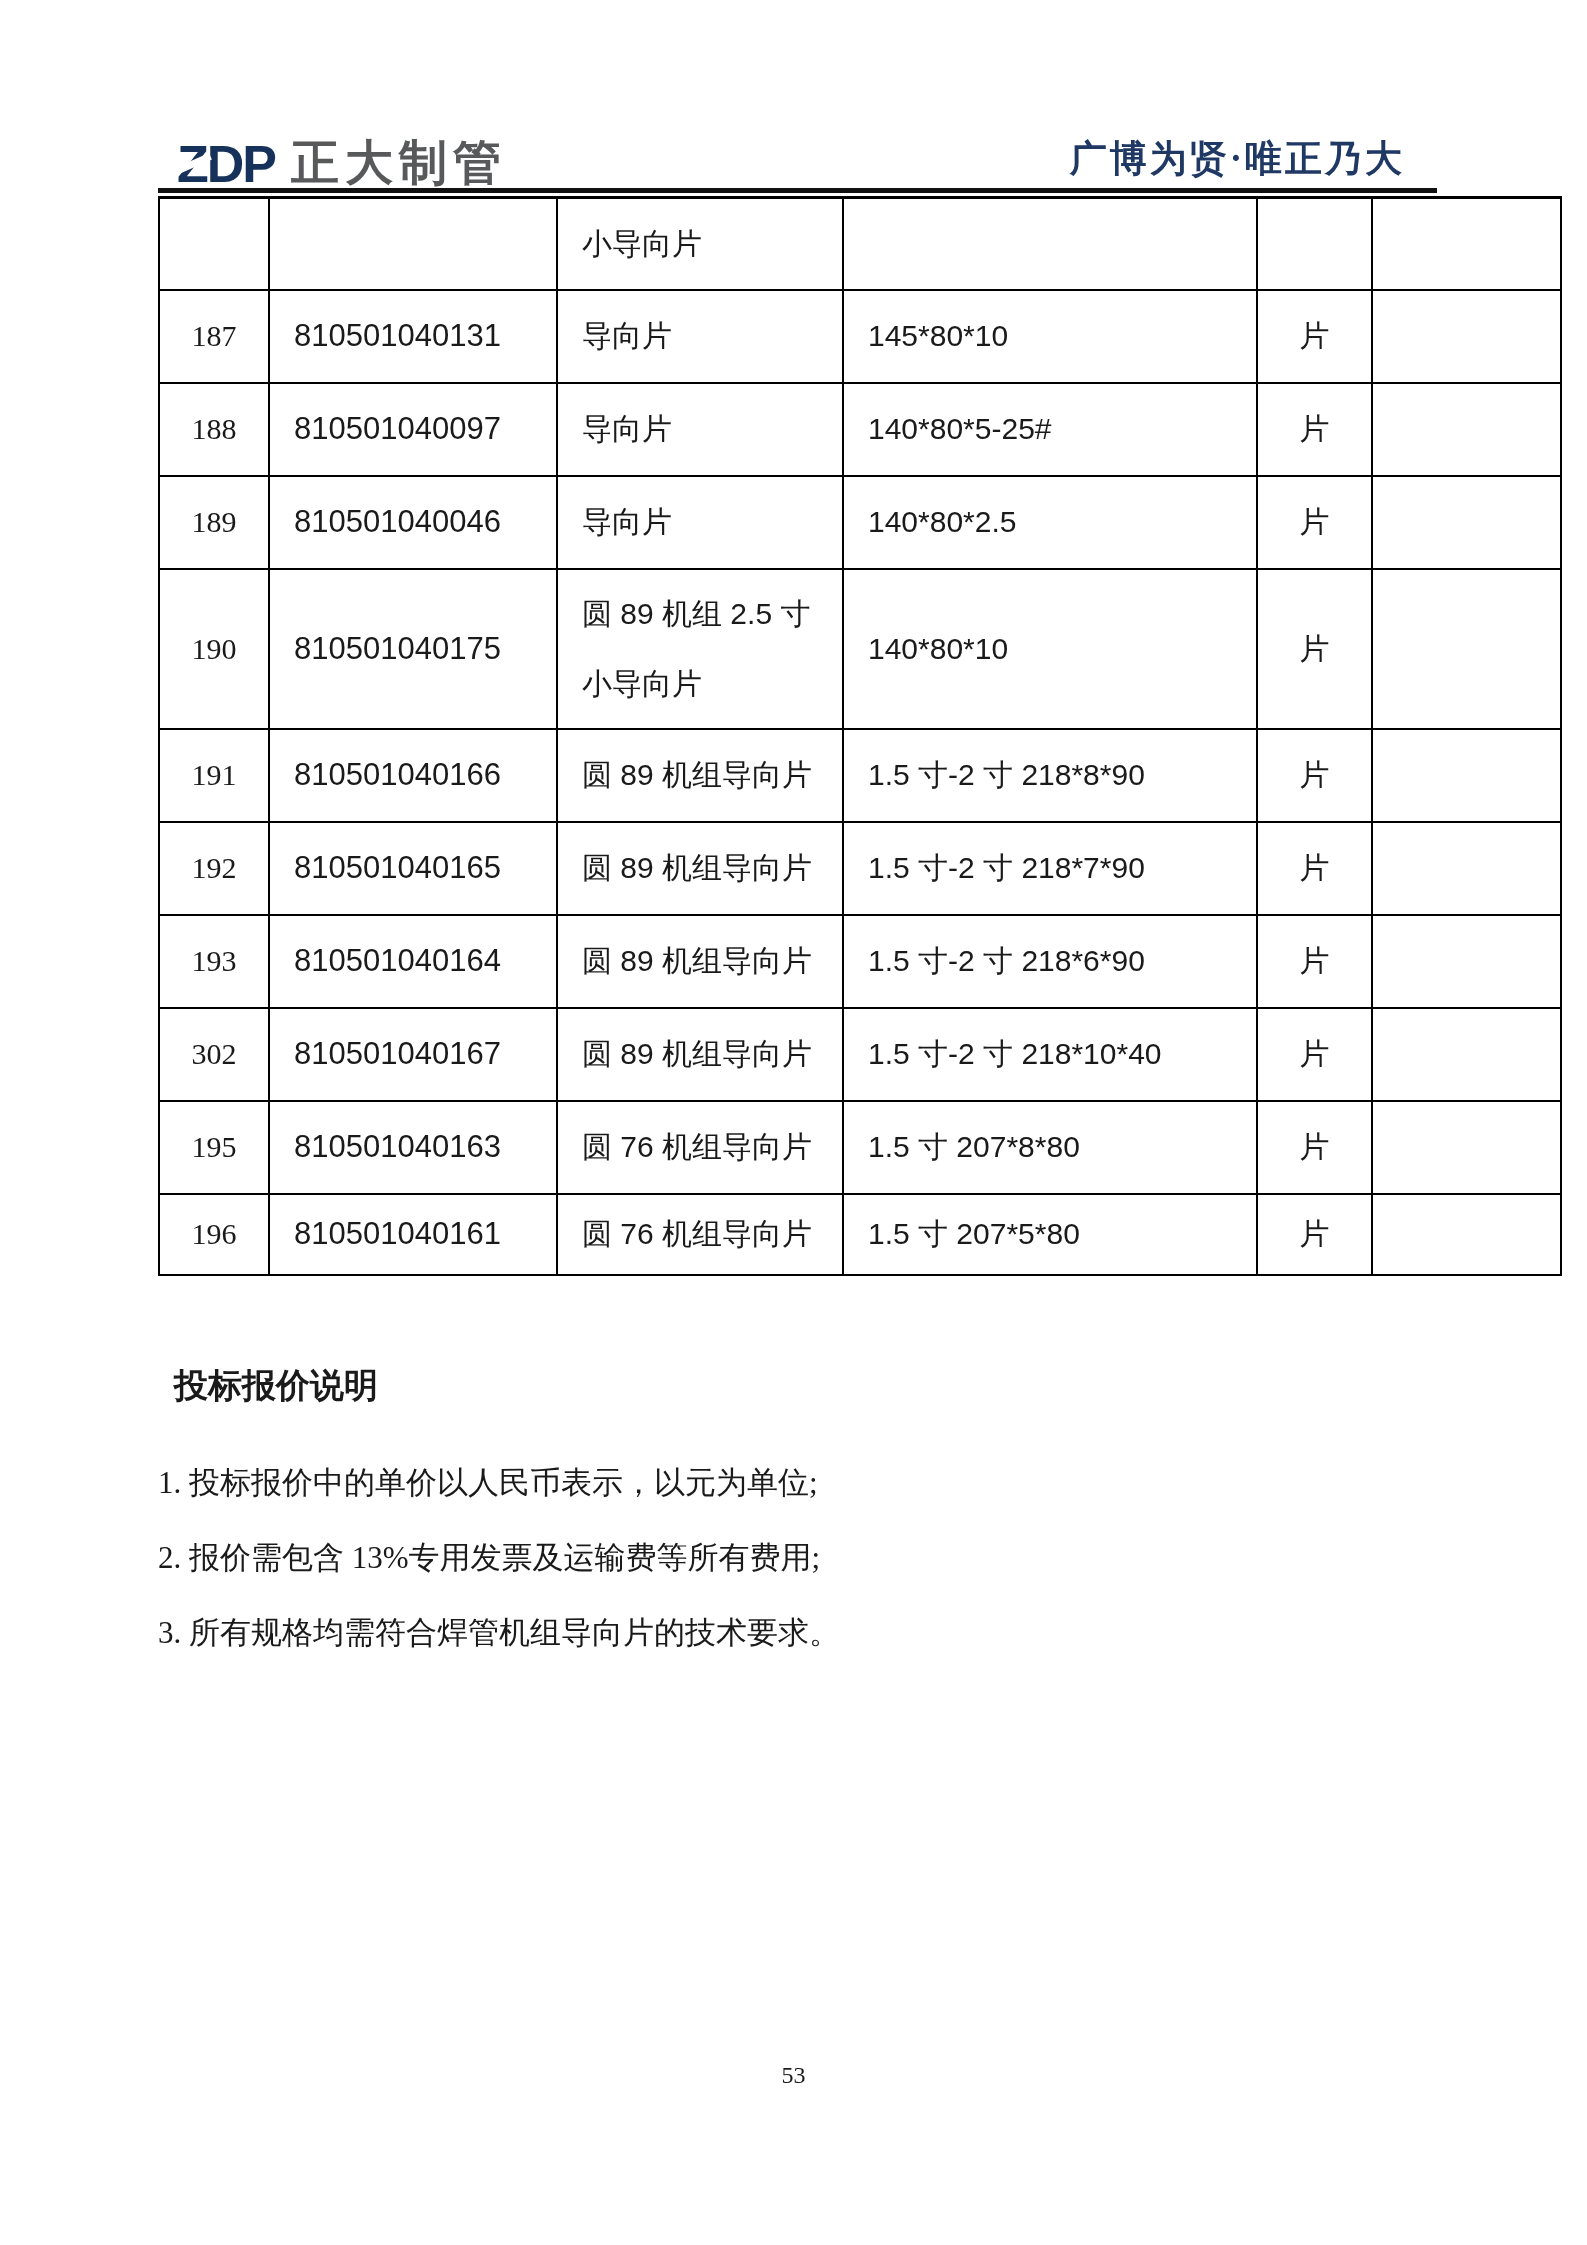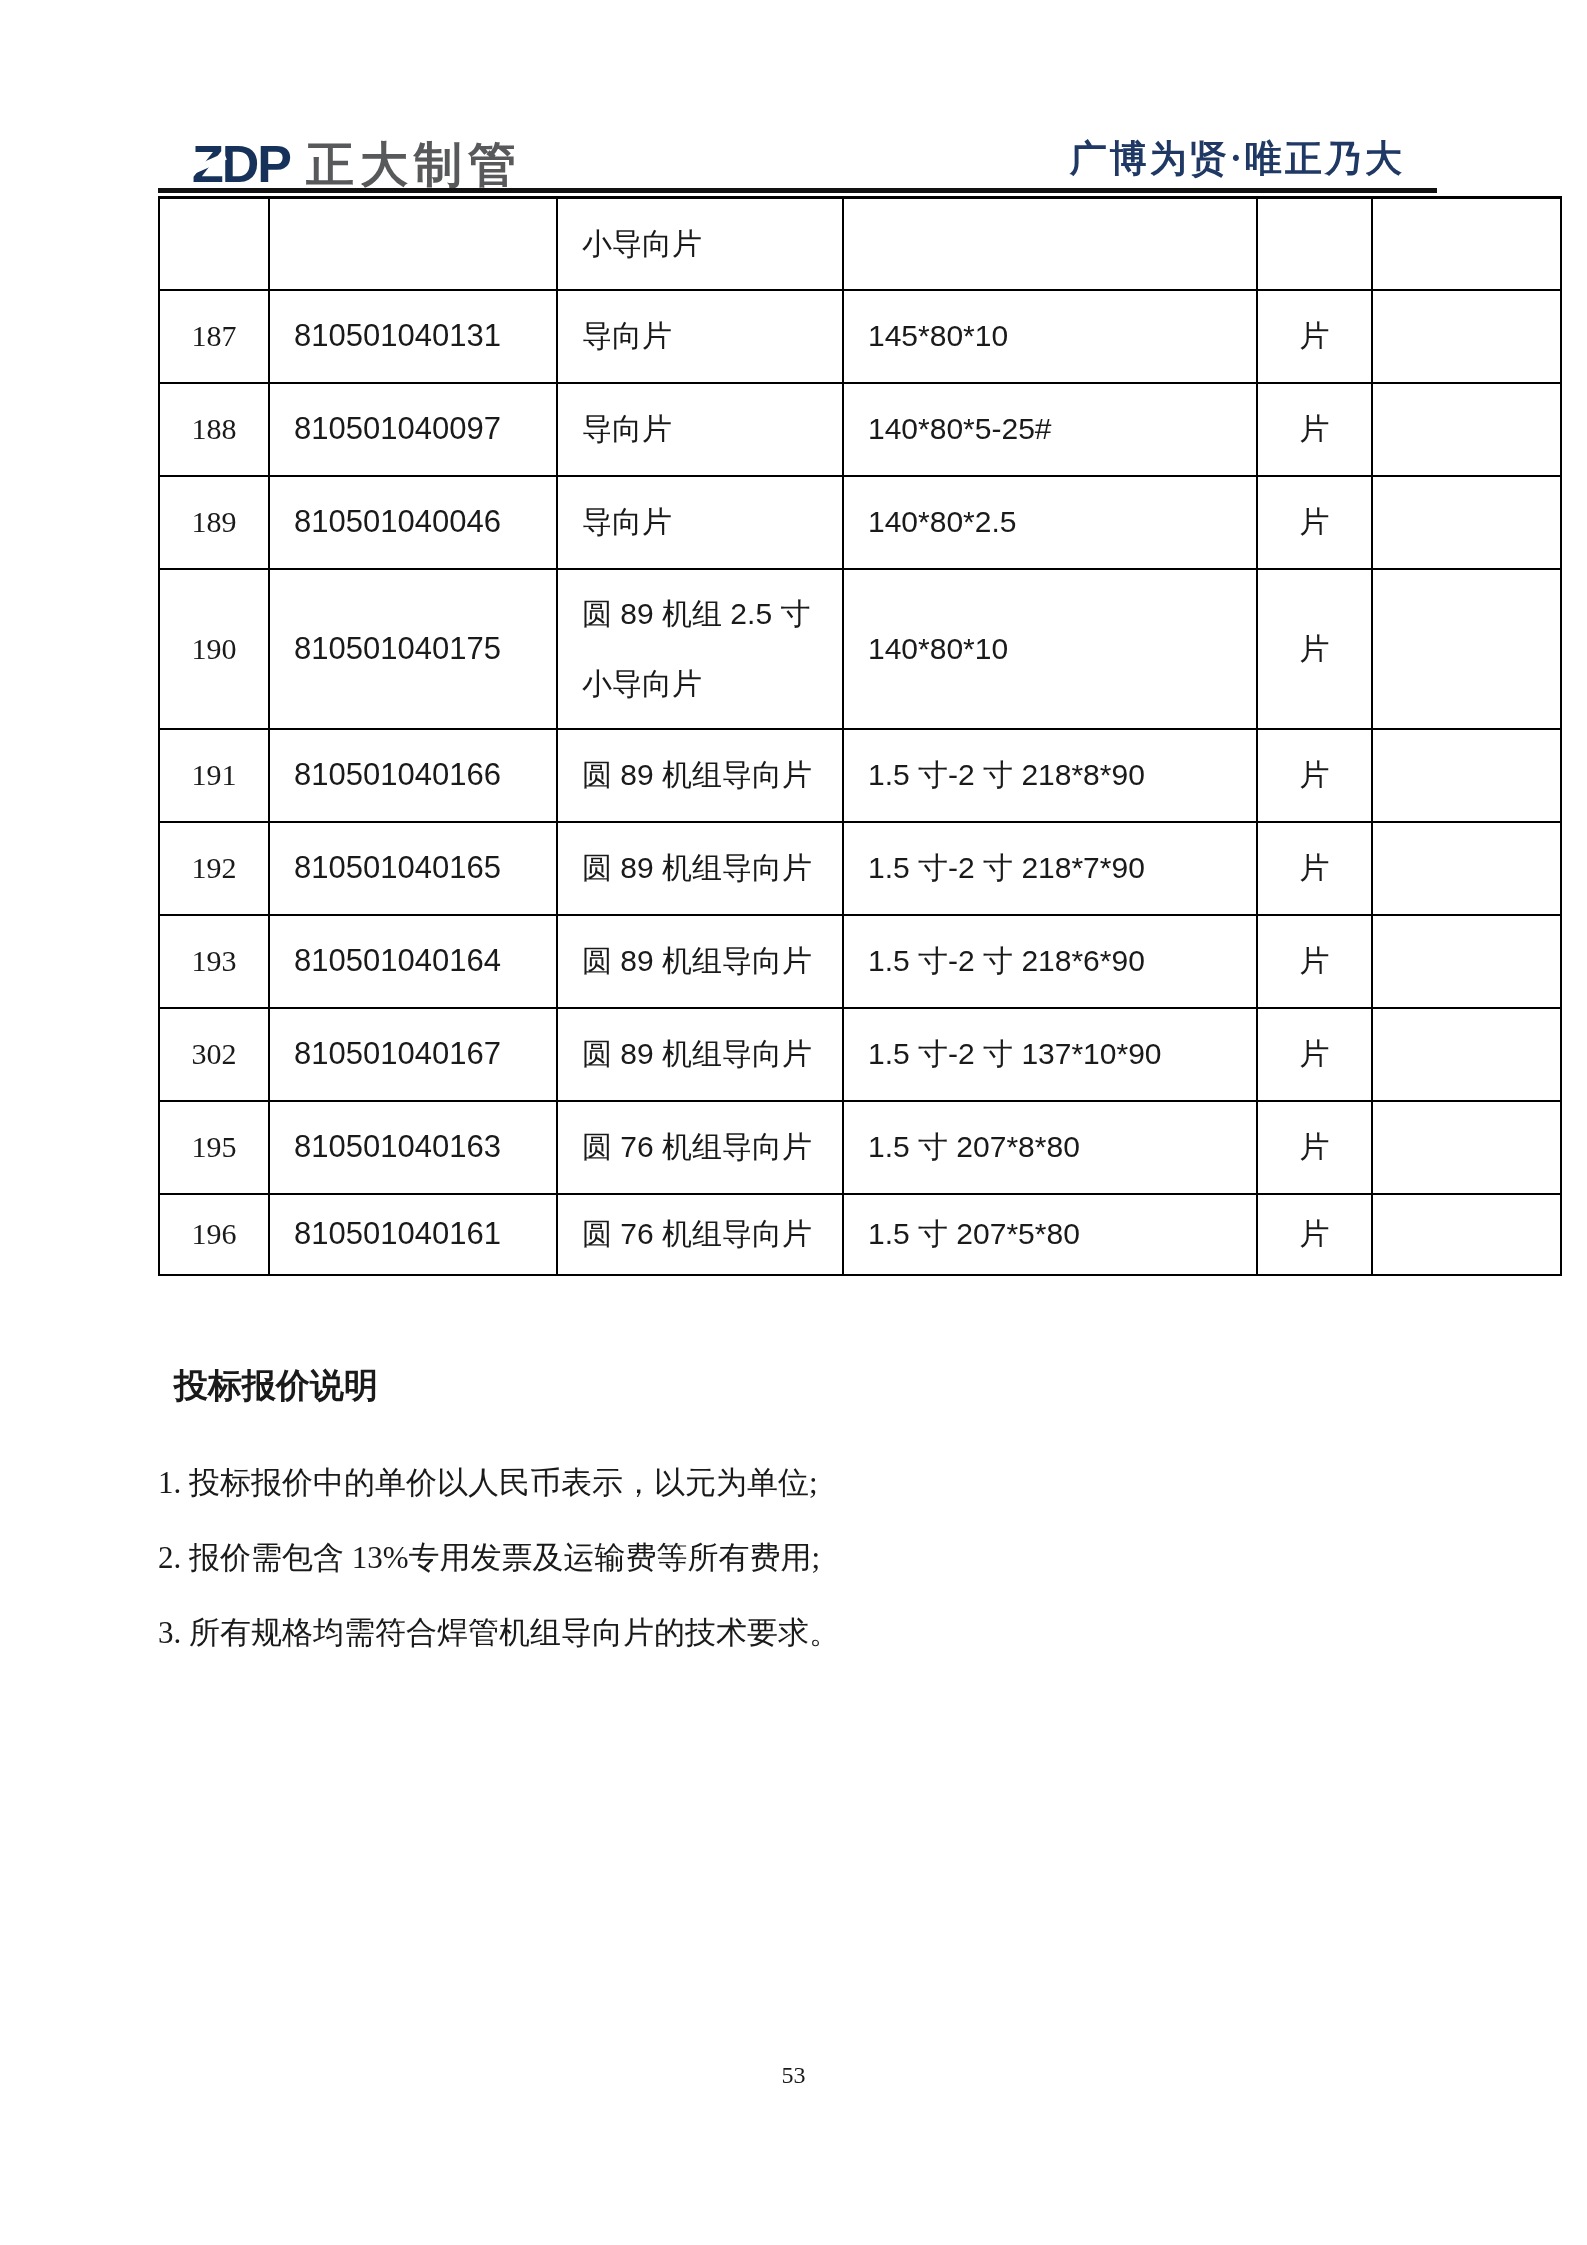--- a/index.html
+++ b/index.html
@@ -7,22 +7,22 @@
     position:relative;
     width:1587px; height:2245px;
     background:#ffffff;
     font-family:"Liberation Serif", serif;
     color:#1a1a1a;
     overflow:hidden;
   }
 
   
   #header-logo {
-    position:absolute; left:192px; top:138px;
-    display:flex; align-items:flex-end;
+    position:absolute; left:177px; top:138px;
+    display:flex; align-items:flex-start;
     white-space:nowrap;
   }
   .logo-mark {
     position:relative;
     font-family:"Liberation Sans", sans-serif;
     font-weight:900; font-size:52px; line-height:1;
     letter-spacing:-2px;
     color:#16325a;
   }
   .logo-mark::after {           
@@ -189,21 +189,21 @@
           <td class="cell-code">810501040164</td>
           <td class="cell-name">圆 89 机组导向片</td>
           <td class="cell-spec">1.5 寸-2 寸 218*6*90</td>
           <td class="cell-unit">片</td>
           <td class="cell-blank"></td>
         </tr>
         <tr>
           <td class="cell-no">302</td>
           <td class="cell-code">810501040167</td>
           <td class="cell-name">圆 89 机组导向片</td>
-          <td class="cell-spec">1.5 寸-2 寸 137*10*90</td>
+          <td class="cell-spec">1.5 寸-2 寸 218*10*40</td>
           <td class="cell-unit">片</td>
           <td class="cell-blank"></td>
         </tr>
         <tr>
           <td class="cell-no">195</td>
           <td class="cell-code">810501040163</td>
           <td class="cell-name">圆 76 机组导向片</td>
           <td class="cell-spec">1.5 寸 207*8*80</td>
           <td class="cell-unit">片</td>
           <td class="cell-blank"></td>

